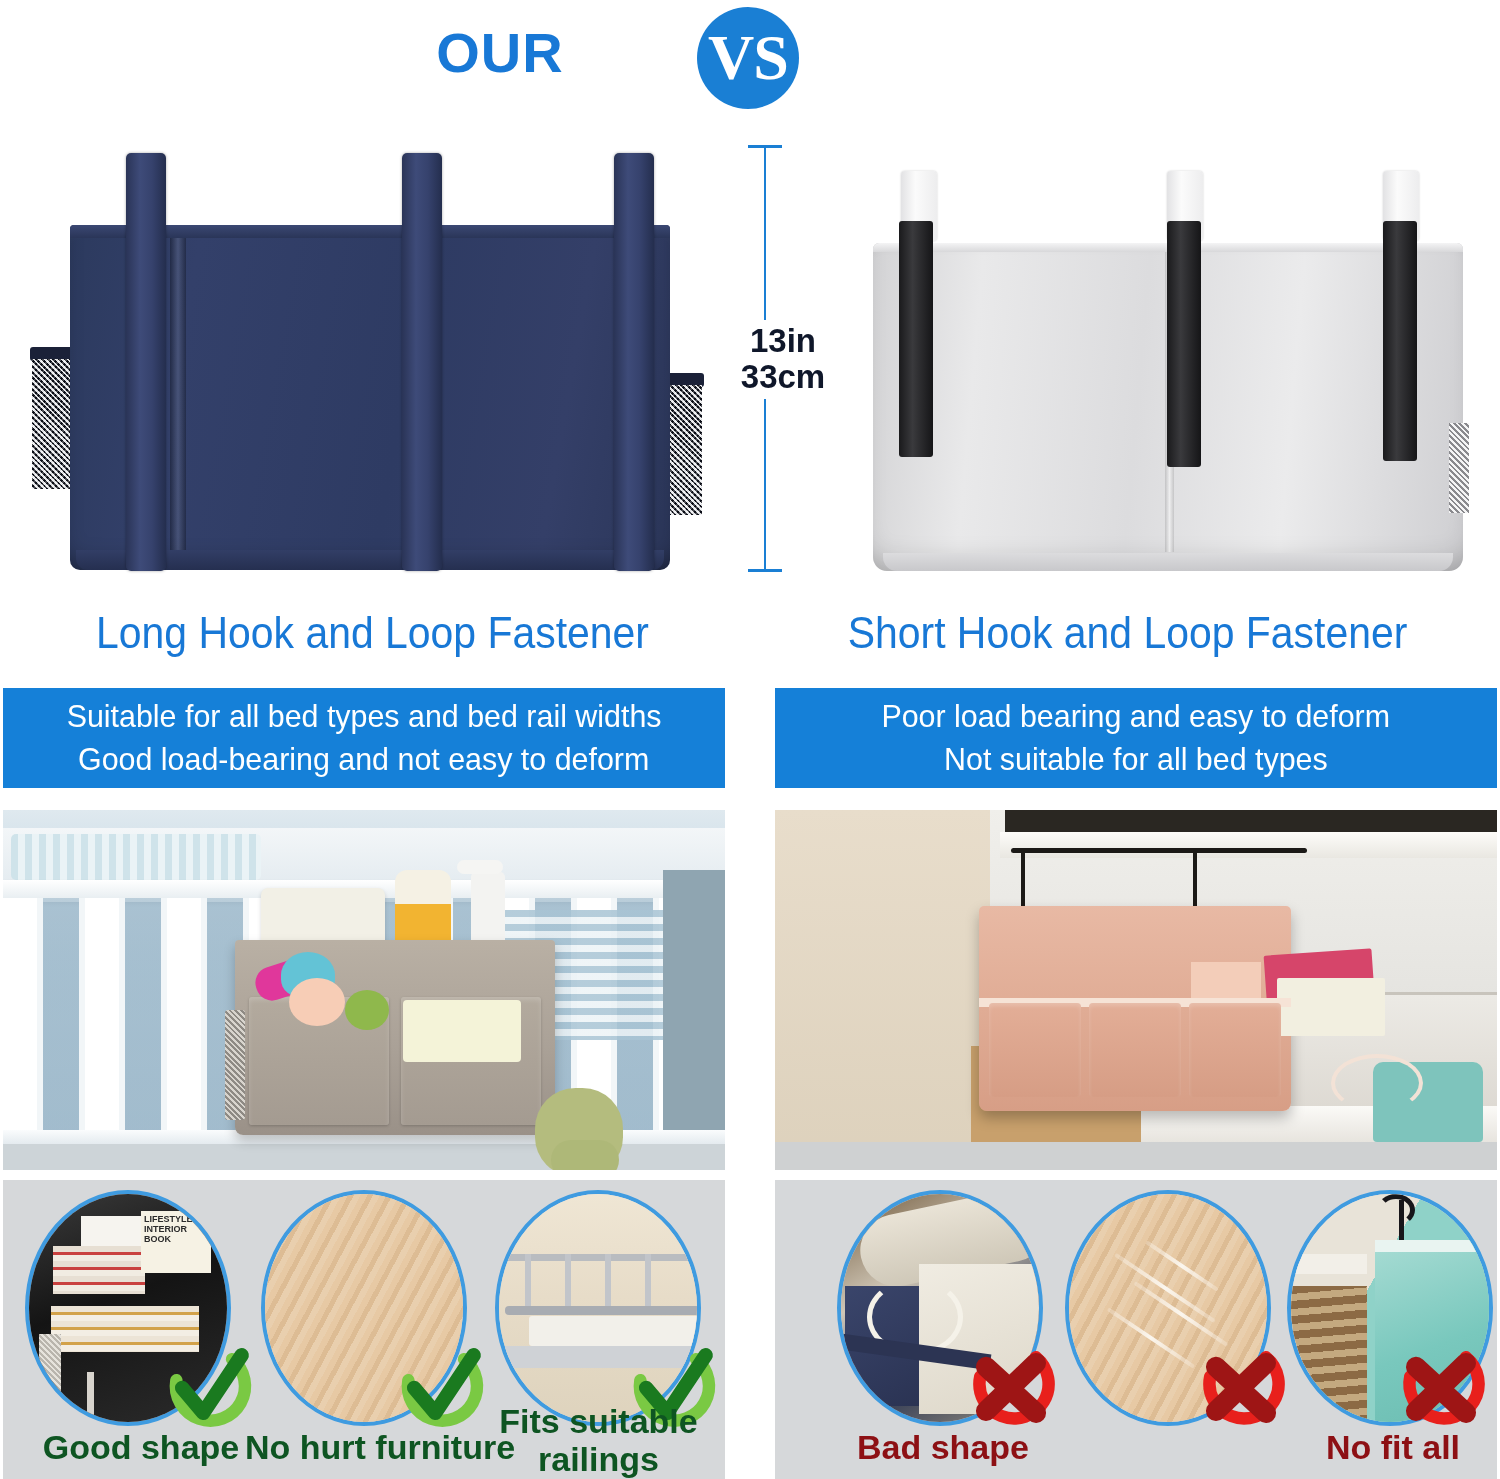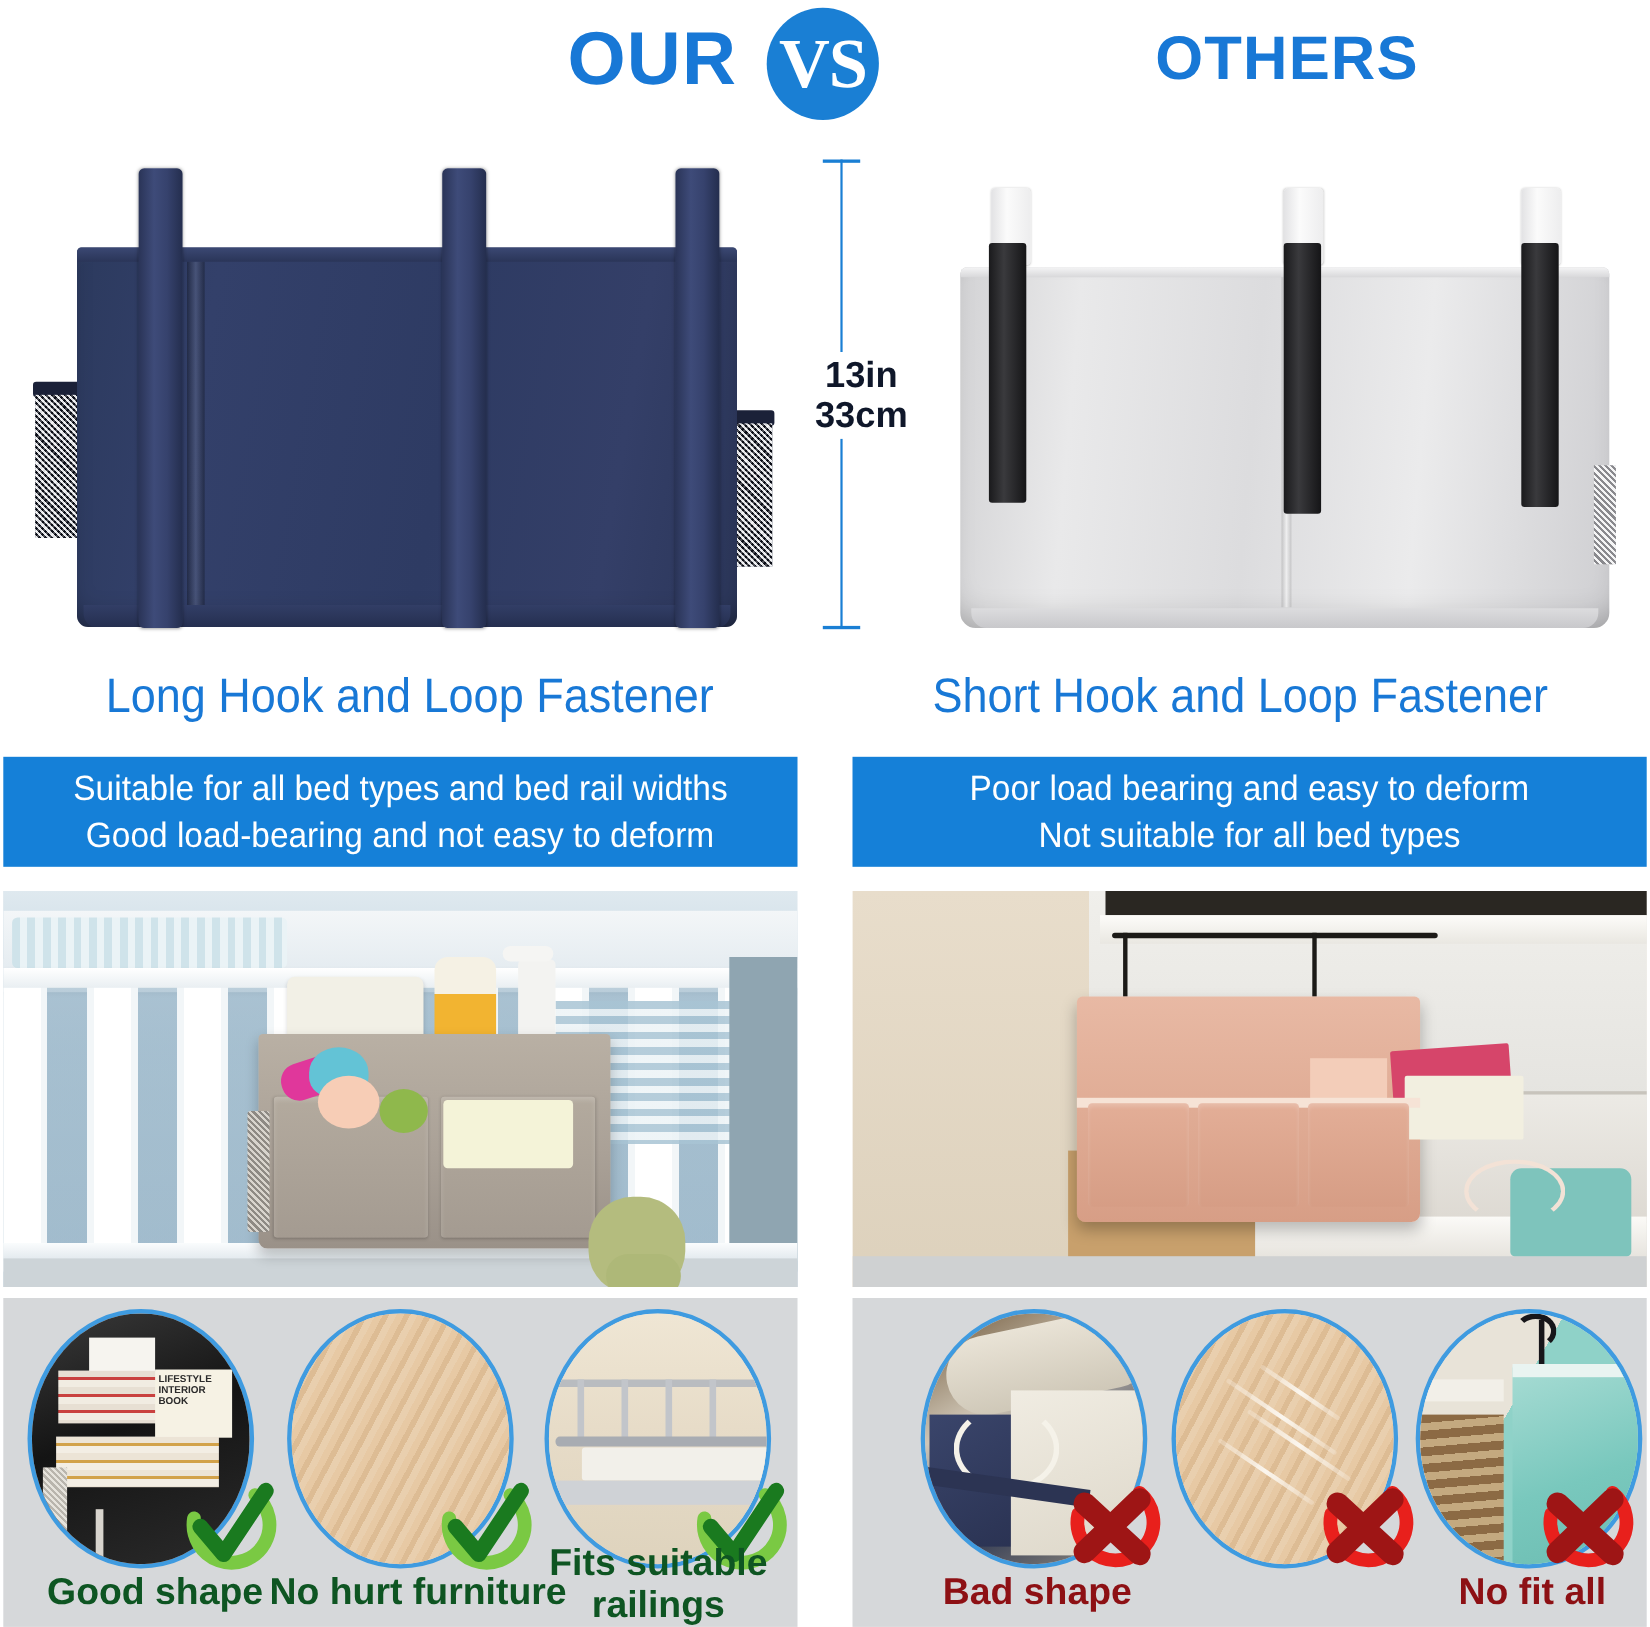--- a/index.html
+++ b/index.html
@@ -8,22 +8,22 @@
     background: #ffffff;
     font-family: "Liberation Sans", sans-serif;
     overflow: hidden;
     position: relative;
   }
 
   
   .header { position: absolute; top: 0; left: 0; width: 1500px; height: 120px; }
   .hdr-our {
     position: absolute; left: 330px; top: 22px; width: 340px;
-    text-align: right;
-    font-size: 68px; font-weight: bold; color: #1878d6;
+    text-align: center;
+    font-size: 56px; font-weight: bold; color: #1878d6;
     letter-spacing: 1px; line-height: 62px;
   }
   .hdr-others {
     position: absolute; left: 960px; top: 22px; width: 420px;
     text-align: center;
     font-size: 56px; font-weight: bold; color: #1878d6;
     letter-spacing: 1px; line-height: 62px;
   }
   .vs-badge {
     position: absolute; left: 697px; top: 7px;
@@ -249,21 +249,21 @@
   
   .ov-black { position:absolute; inset:0; background: linear-gradient(160deg,#3a3a3a,#141414 45%,#2b2b2b); }
   .ov-wood  { position:absolute; inset:0;
     background: repeating-linear-gradient(118deg,#e7c9a4 0 6px,#ddbc94 6px 11px,#e9cfae 11px 17px); }
   .ov-rail  { position:absolute; inset:0; background: linear-gradient(180deg,#efe6d4 0%,#e7dcc8 45%,#ded3bd 100%); }
   .ov-mess  { position:absolute; inset:0; background: linear-gradient(150deg,#6e5638,#cfc6b6 35%,#3c4358 70%,#9a9384); }
   .ov-hang  { position:absolute; inset:0; background: linear-gradient(120deg,#e8e3d8 0 40%,#8fd2c8 40% 100%); }
 
   .bk-white { position:absolute; left:52px; top:22px; width:60px; height:54px; background:#f6f4ef; }
   .bk-stack { position:absolute; left:24px; top:52px; width:92px; height:48px; background: repeating-linear-gradient(180deg,#e7dfd3 0 6px,#c9413f 6px 9px,#f1ece2 9px 15px); }
-  .bk-title { position:absolute; left:112px; top:51px; width:70px; height:62px; background:#f6f2e4; font-size:9px; color:#2b2b2b; padding:3px; line-height:10px; font-weight:bold; }
+  .bk-title { position:absolute; left:112px; top:17px; width:70px; height:62px; background:#f6f2e4; font-size:9px; color:#2b2b2b; padding:3px; line-height:10px; font-weight:bold; }
   .bk-stack2 { position:absolute; left:22px; top:112px; width:148px; height:46px; background: repeating-linear-gradient(180deg,#ece4d6 0 6px,#d2a24a 6px 9px,#f3eee4 9px 15px); }
   .bk-pen { position:absolute; left:58px; top:178px; width:7px; height:44px; background:#d8d4cd; }
   .bk-mesh { position:absolute; left:10px; top:140px; width:22px; height:70px;
     background: repeating-linear-gradient(45deg,#b9b5ad 0 2px,#e6e3dc 2px 4px); }
 
   .rl-bar1 { position:absolute; left:6px; top:60px; width:200px; height:7px; background:#b9bcc0; border-radius:4px; }
   .rl-bar2 { position:absolute; left:6px; top:112px; width:200px; height:9px; background:#a8acb2; border-radius:4px; }
   .rl-vert { position:absolute; top:60px; width:6px; height:56px; background:#c2c5ca; }
   .rl-mat  { position:absolute; left:30px; top:122px; width:176px; height:30px; background:#f2f0ea; border-radius:3px; }
   .rl-bed  { position:absolute; left:6px; top:152px; width:200px; height:22px; background:#cfd2d6; }
@@ -284,21 +284,20 @@
   .ms-strap { position:absolute; left:0; top:150px; width:150px; height:16px; background:#2c3453; transform:rotate(8deg); }
 </style>
 </head>
 <body>
 
 <div class="header">
   <div class="hdr-our">OUR</div>
   <div class="vs-badge">
     <span>VS</span>
   </div>
-  <div class="hdr-others">OTHERS</div>
 </div>
 
 <div class="stage">
 
   <div class="navy-wrap">
     <div class="navy-mesh-cap" style="left:12px; top:212px;"></div>
     <div class="navy-mesh" style="left:14px; top:224px;"></div>
     <div class="navy-mesh-cap" style="right:14px; top:238px;"></div>
     <div class="navy-mesh" style="right:16px; top:250px;"></div>
 

